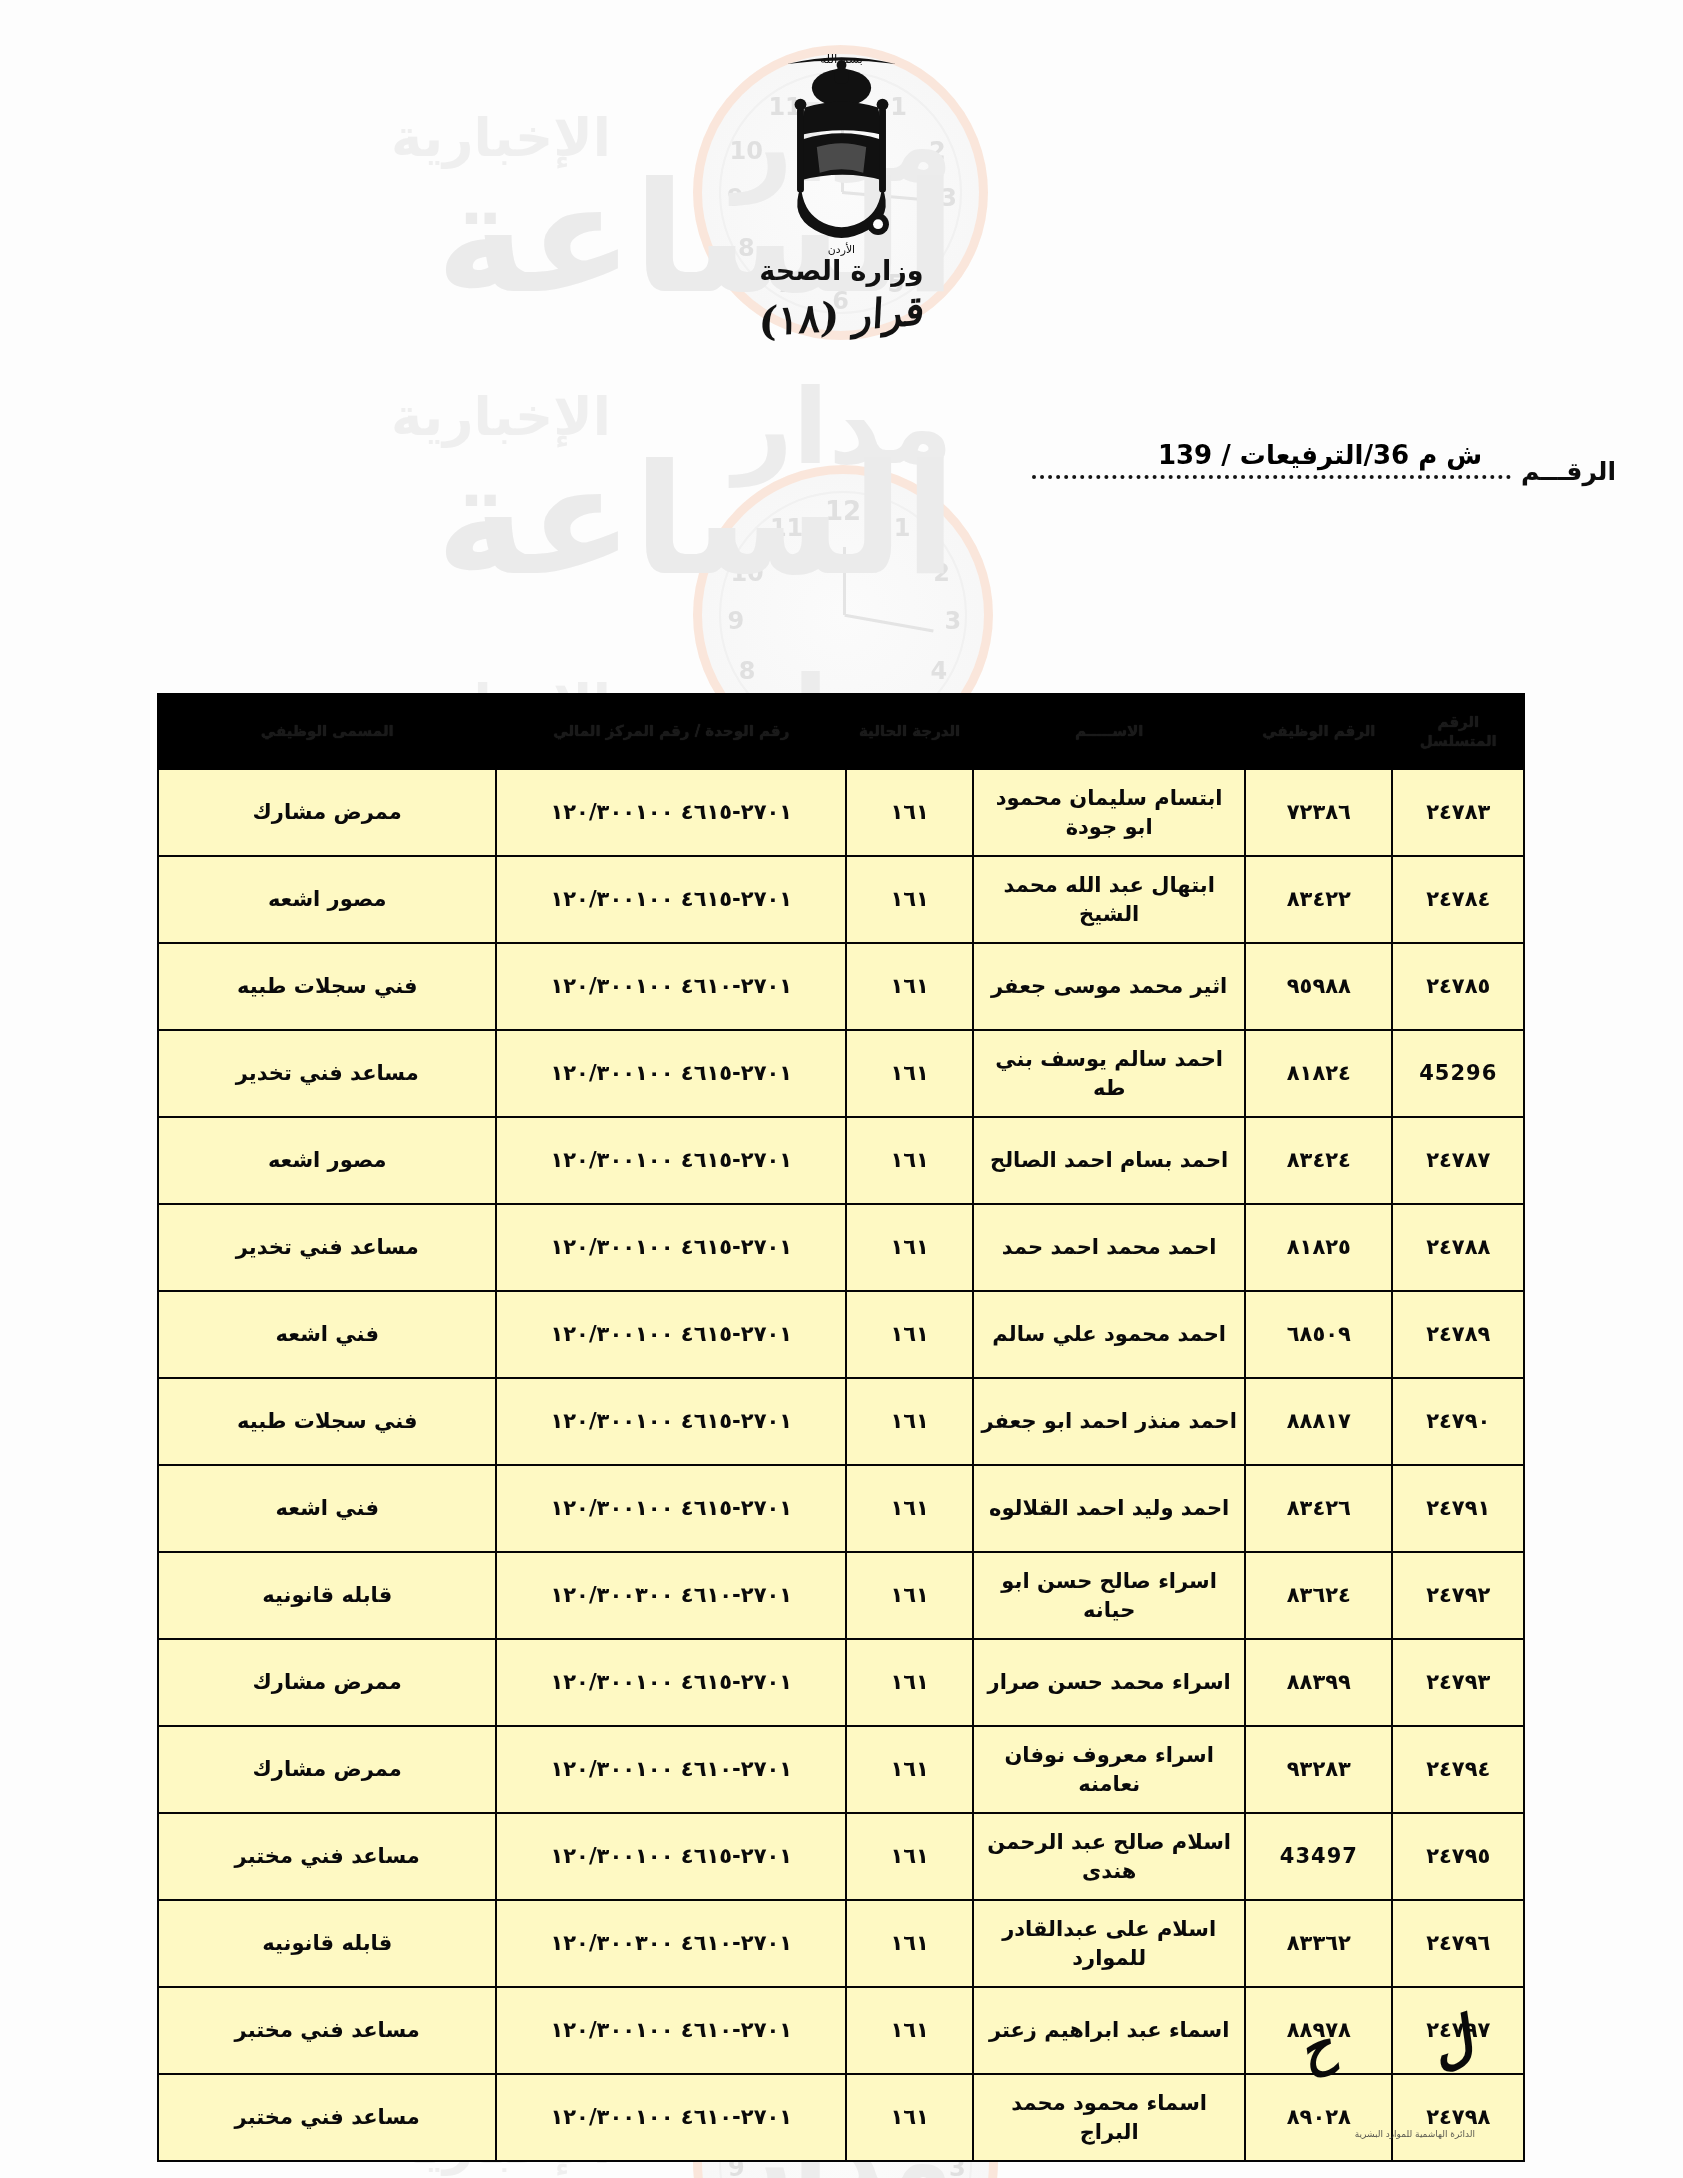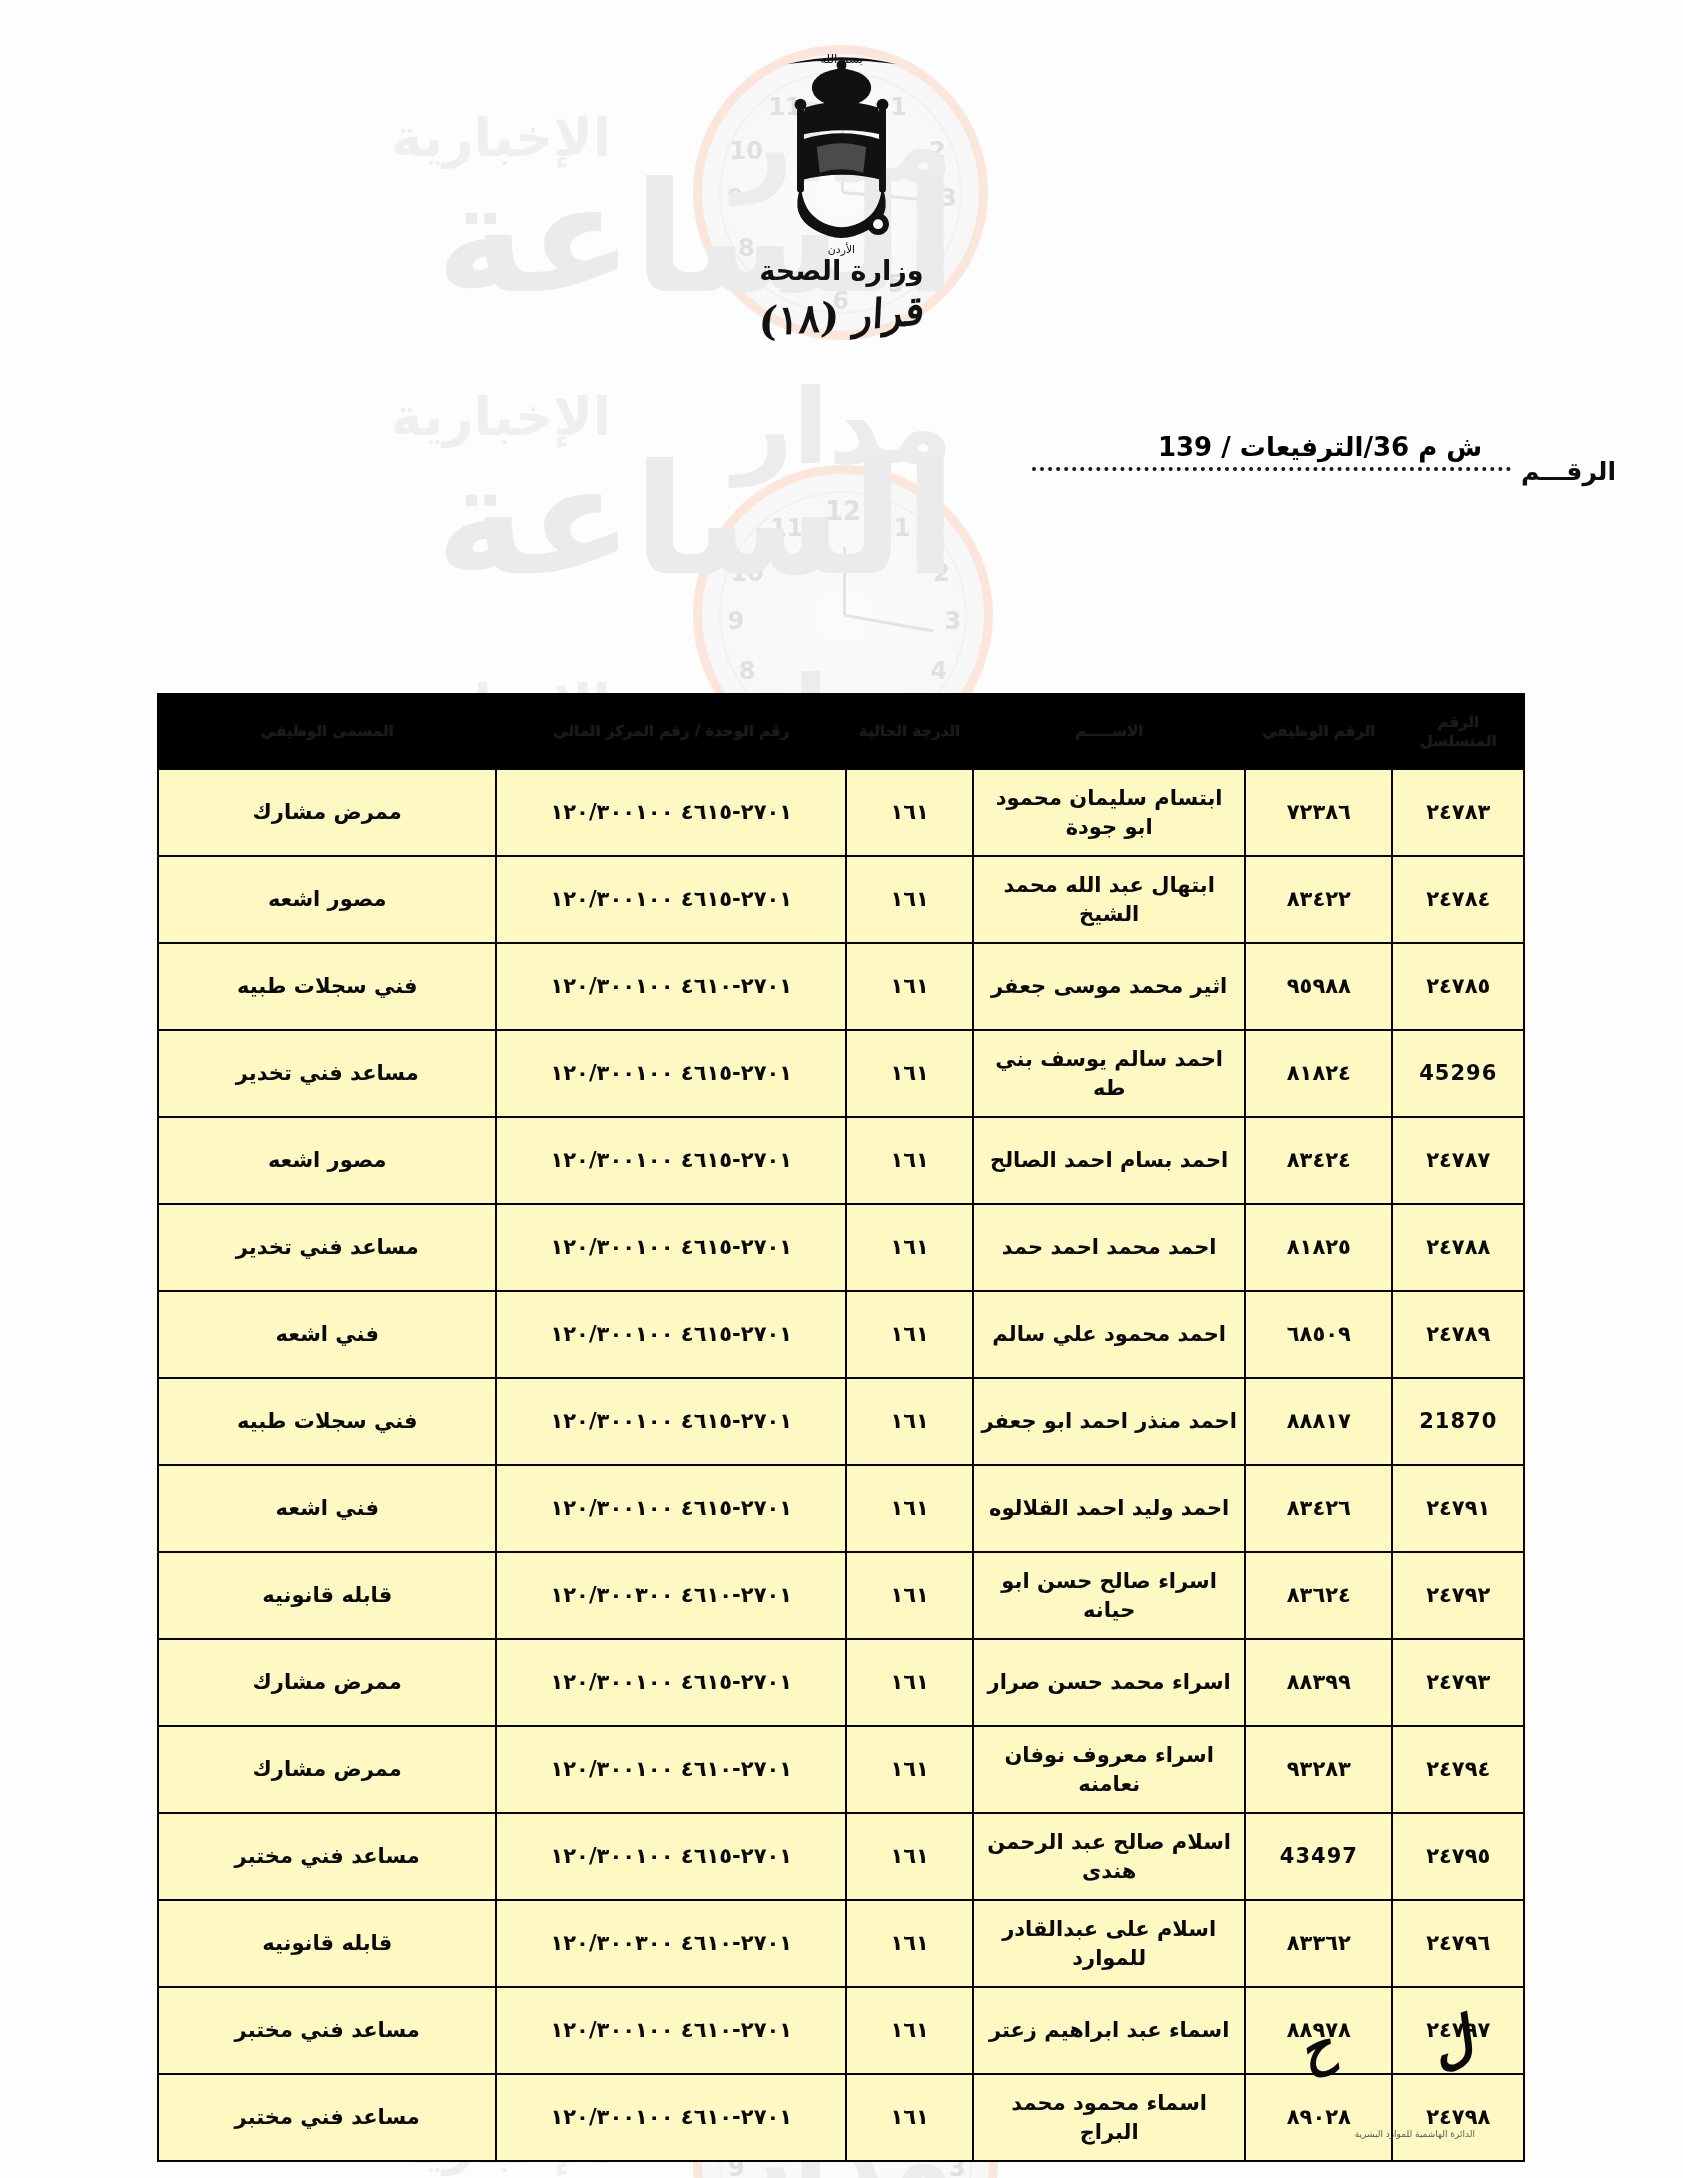--- a/index.html
+++ b/index.html
@@ -102,21 +102,21 @@
   .refblock {
     position: absolute;
     top: 457px;
     right: 67px;
     width: 594px;
     direction: rtl;
     font-family: "DejaVu Sans", sans-serif;
   }
   .refrow {
     display: flex;
-    align-items: center;
+    align-items: flex-end;
     margin-bottom: 22px;
     position: relative;
   }
   .reflabel {
     font-size: 25px;
     font-weight: 700;
     color: #0d0d0d;
     white-space: nowrap;
     flex: 0 0 auto;
     letter-spacing: 2px;
@@ -453,21 +453,21 @@
             </tr>
             <tr>
               <td class="c-seq">٢٤٧٨٩</td>
               <td class="c-empno">٦٨٥٠٩</td>
               <td class="c-name">احمد محمود علي سالم</td>
               <td class="c-grade">١٦١</td>
               <td class="c-codes">٢٧٠١-٤٦١٥ ١٢٠/٣٠٠١٠٠</td>
               <td class="c-title">فني اشعه</td>
             </tr>
             <tr>
-              <td class="c-seq">21870</td>
+              <td class="c-seq">٢٤٧٩٠</td>
               <td class="c-empno">٨٨٨١٧</td>
               <td class="c-name">احمد منذر احمد ابو جعفر</td>
               <td class="c-grade">١٦١</td>
               <td class="c-codes">٢٧٠١-٤٦١٥ ١٢٠/٣٠٠١٠٠</td>
               <td class="c-title">فني سجلات طبيه</td>
             </tr>
             <tr>
               <td class="c-seq">٢٤٧٩١</td>
               <td class="c-empno">٨٣٤٢٦</td>
               <td class="c-name">احمد وليد احمد القلالوه</td>

